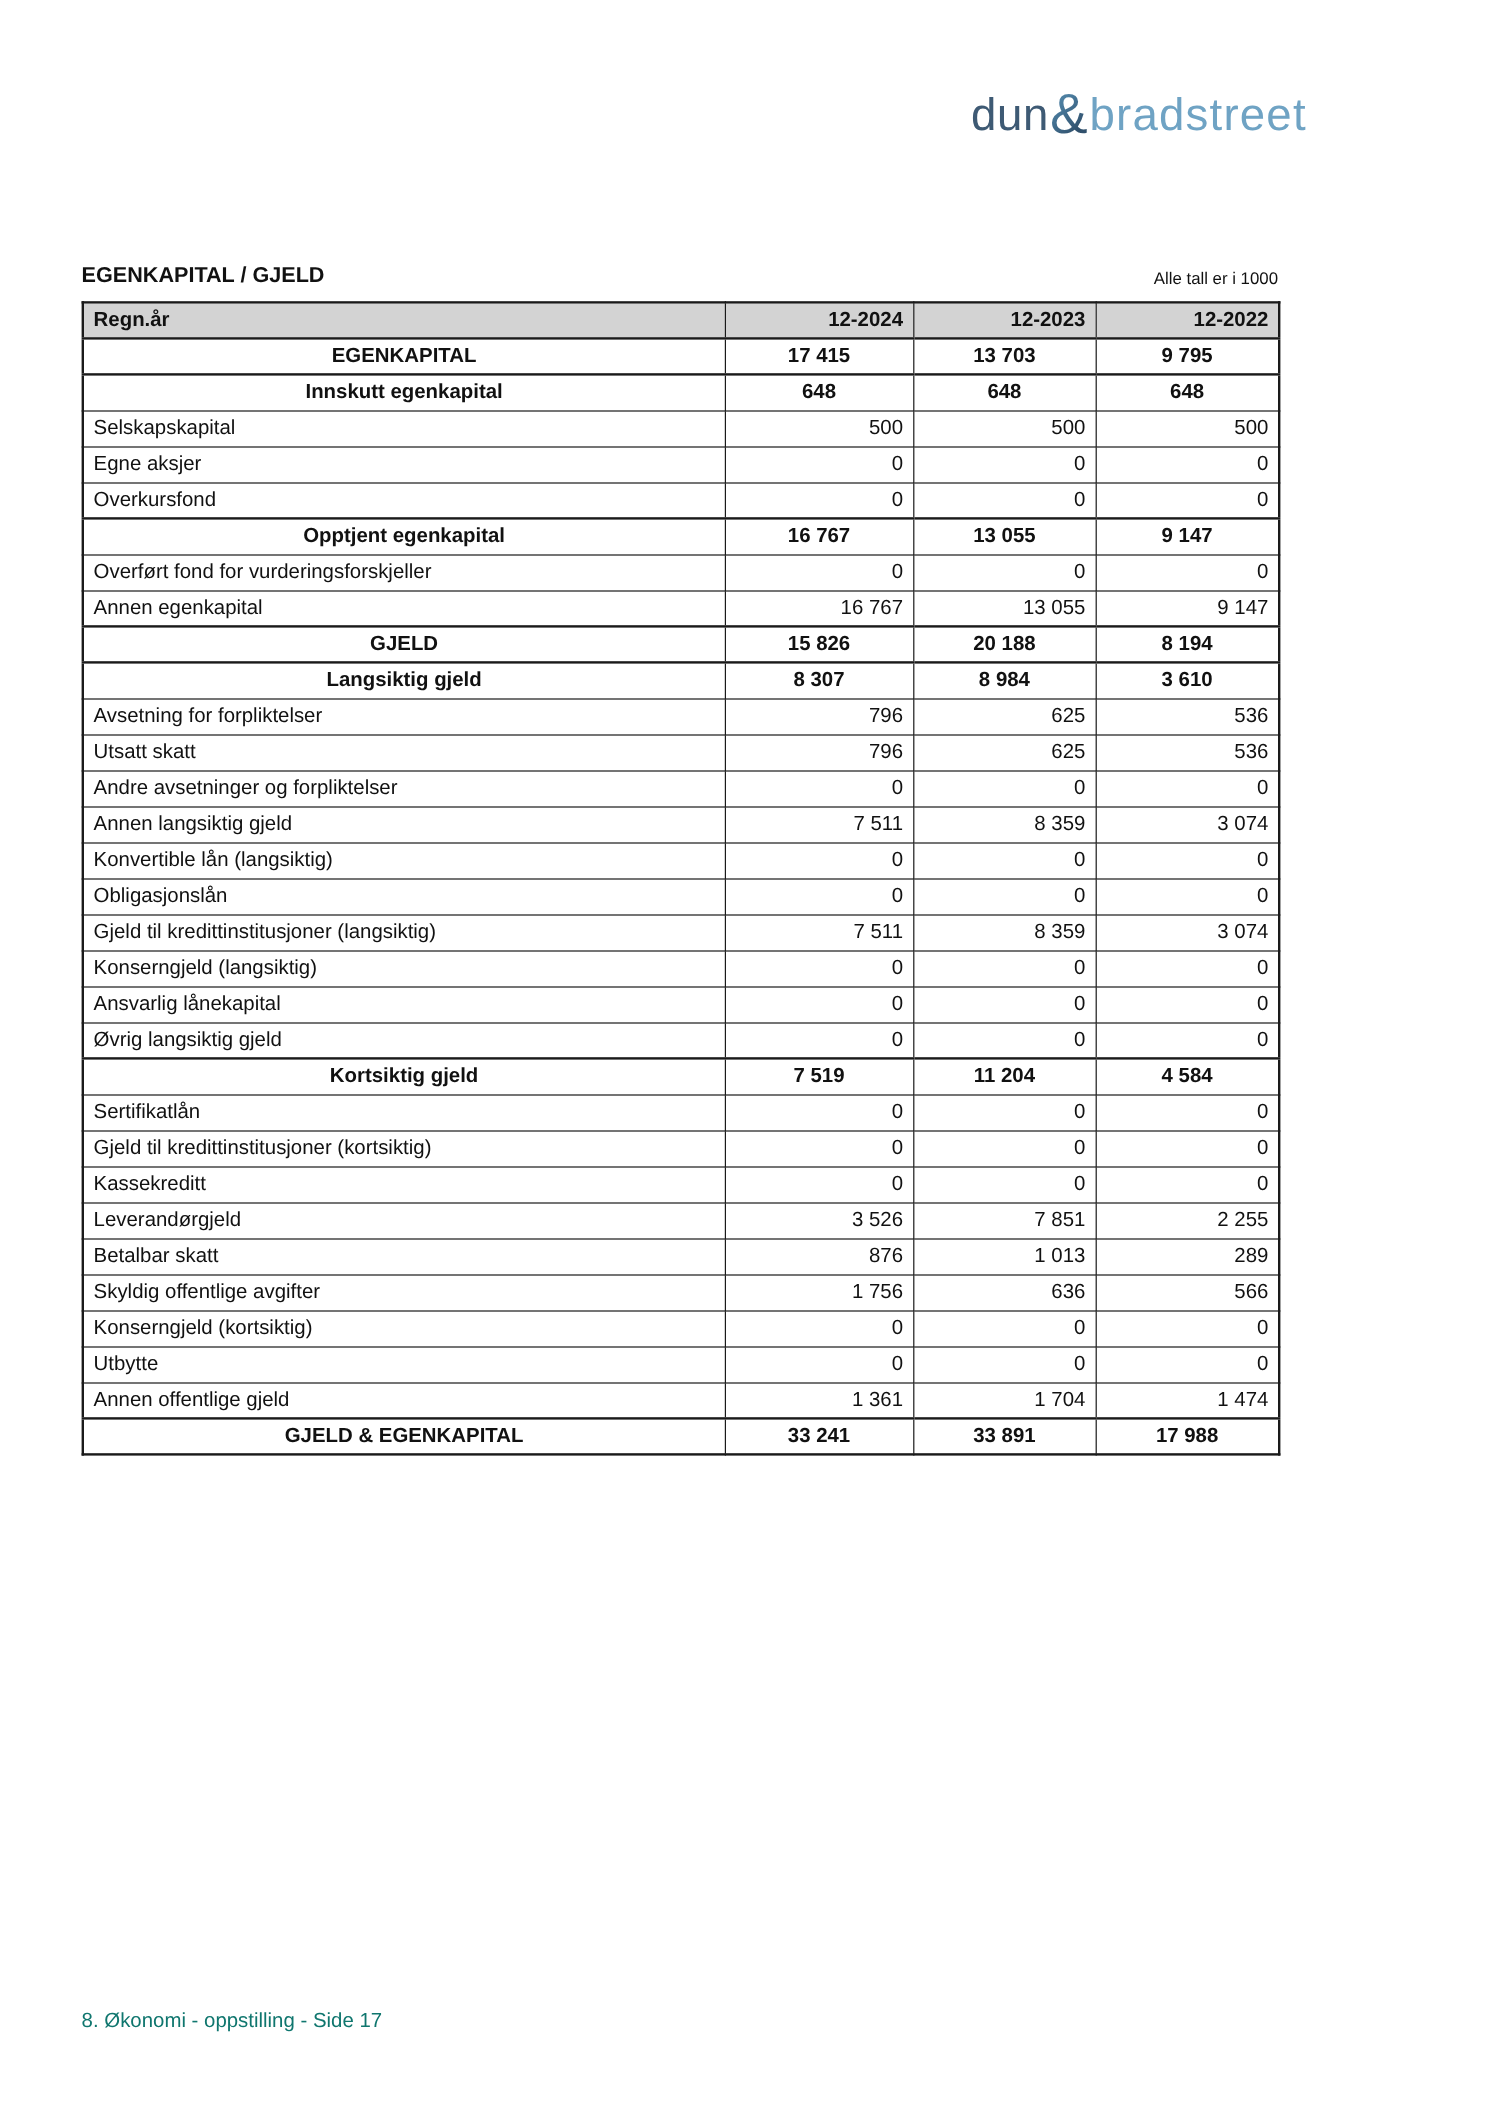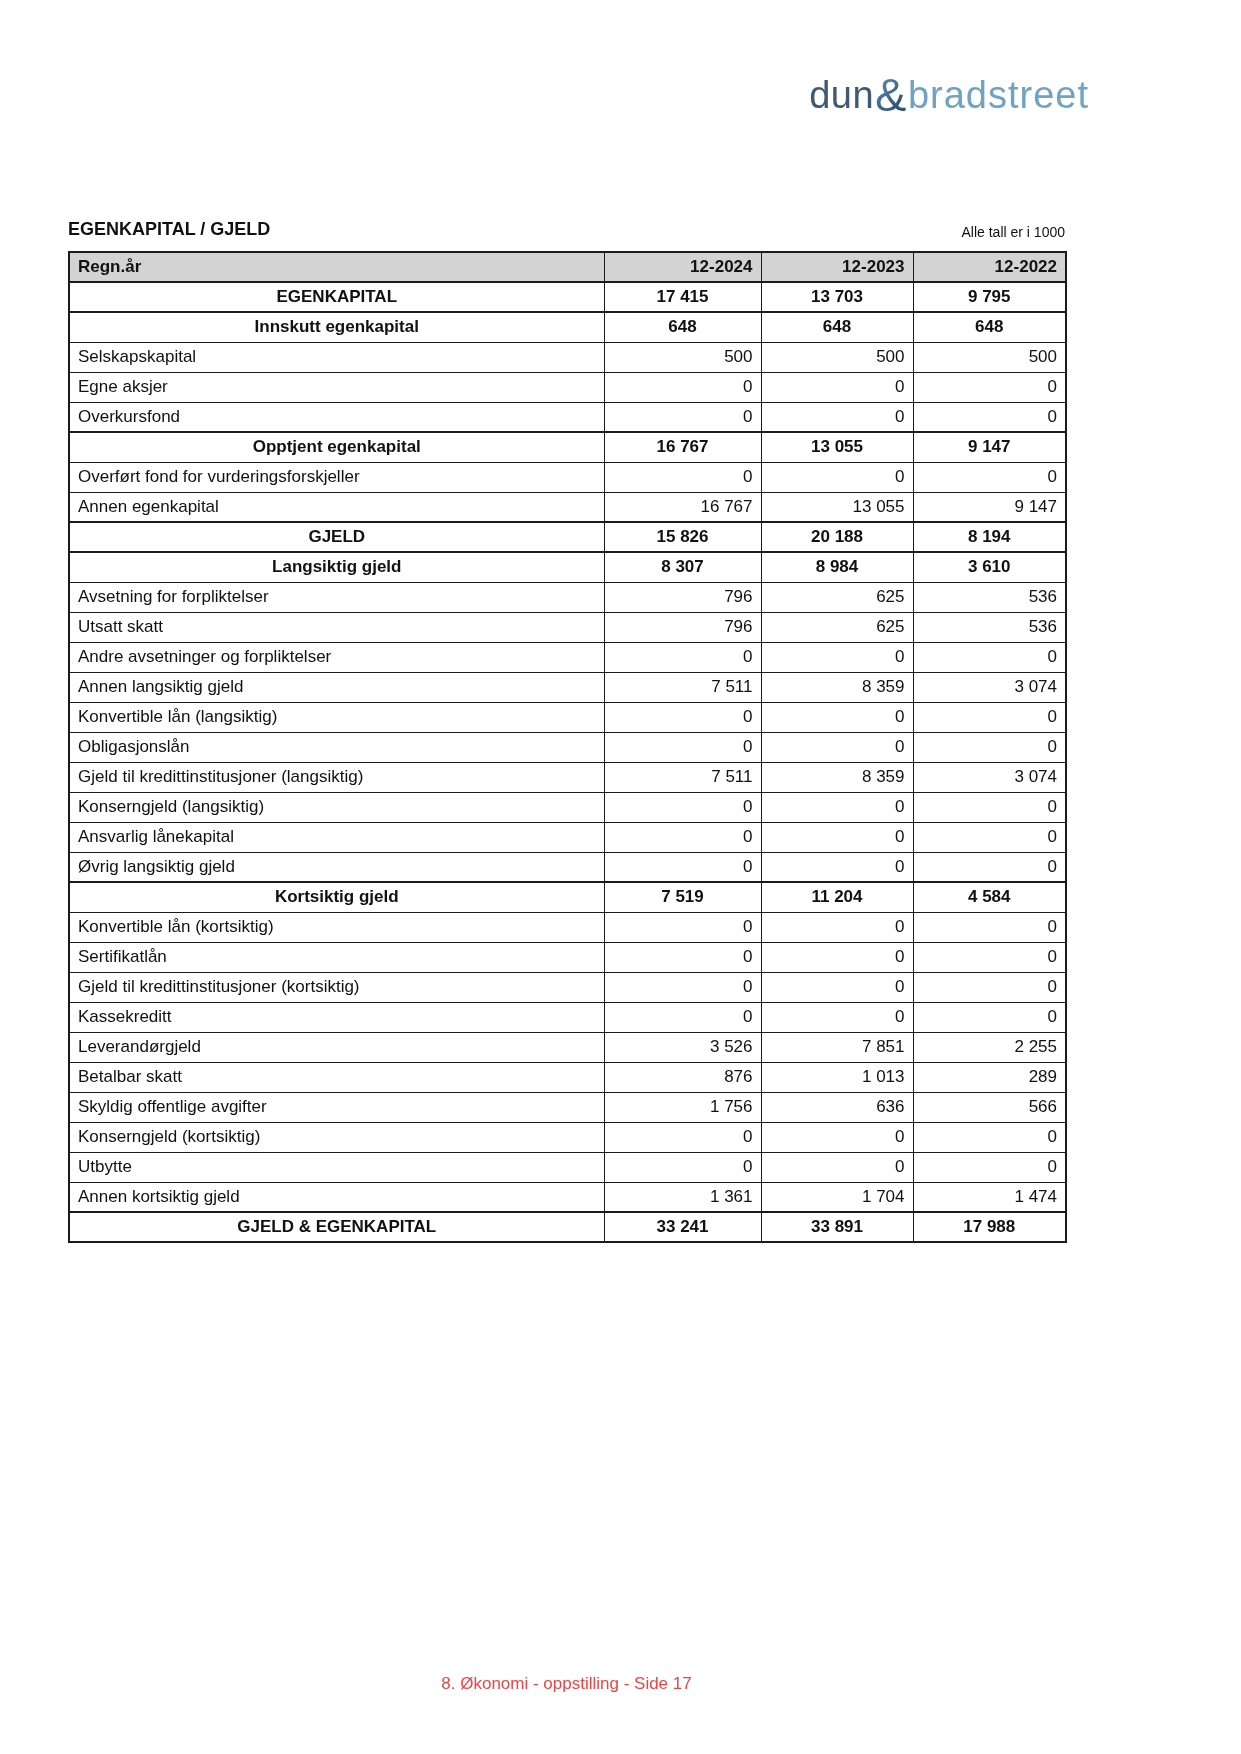--- a/index.html
+++ b/index.html
@@ -76,21 +76,21 @@
     margin-left:42px;
   }
   thead th.label{text-align:left;}
   td.label{text-align:left;}
   td.num{text-align:right;}
   tr.section td{font-weight:bold;border-top:2px solid var(--border);text-align:center;}
 
   
   .footer{
     position:absolute;top:1674px;left:68px;width:997px;
-    text-align:center;font-size:17px;color:#ef4444;
+    text-align:left;font-size:17px;color:#0f766e;
   }
 </style>
 </head>
 <body>
 
 <div class="page">
 
   <div class="logo">
     <span class="w1">dun</span><span class="amp">&amp;</span><span class="w2">bradstreet</span>
   </div>
@@ -237,26 +237,20 @@
             <td class="num">0</td>
             <td class="num">0</td>
           </tr>
           <tr class="section">
             <td class="label">Kortsiktig gjeld</td>
             <td class="num">7 519</td>
             <td class="num">11 204</td>
             <td class="num">4 584</td>
           </tr>
           <tr>
-            <td class="label">Konvertible lån (kortsiktig)</td>
-            <td class="num">0</td>
-            <td class="num">0</td>
-            <td class="num">0</td>
-          </tr>
-          <tr>
             <td class="label">Sertifikatlån</td>
             <td class="num">0</td>
             <td class="num">0</td>
             <td class="num">0</td>
           </tr>
           <tr>
             <td class="label">Gjeld til kredittinstitusjoner (kortsiktig)</td>
             <td class="num">0</td>
             <td class="num">0</td>
             <td class="num">0</td>
@@ -291,21 +285,21 @@
             <td class="num">0</td>
             <td class="num">0</td>
           </tr>
           <tr>
             <td class="label">Utbytte</td>
             <td class="num">0</td>
             <td class="num">0</td>
             <td class="num">0</td>
           </tr>
           <tr>
-            <td class="label">Annen kortsiktig gjeld</td>
+            <td class="label">Annen offentlige gjeld</td>
             <td class="num">1 361</td>
             <td class="num">1 704</td>
             <td class="num">1 474</td>
           </tr>
           <tr class="section">
             <td class="label">GJELD &amp; EGENKAPITAL</td>
             <td class="num">33 241</td>
             <td class="num">33 891</td>
             <td class="num">17 988</td>
           </tr>

